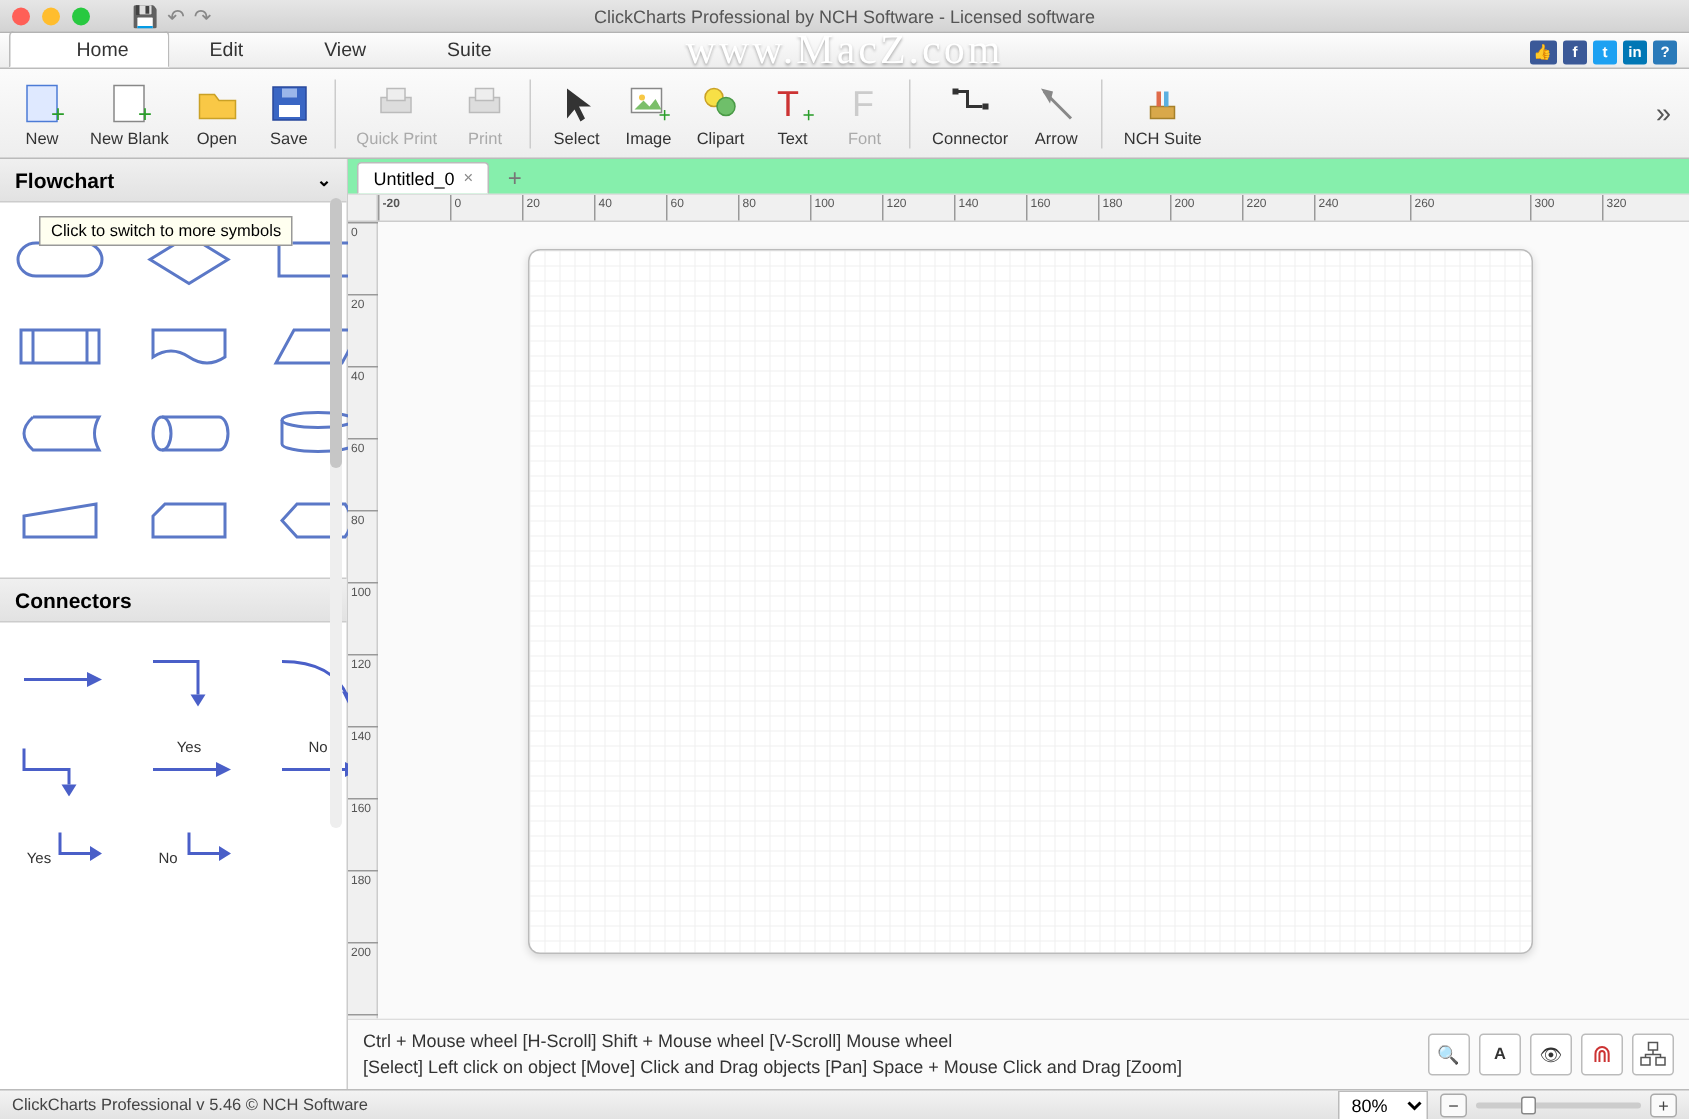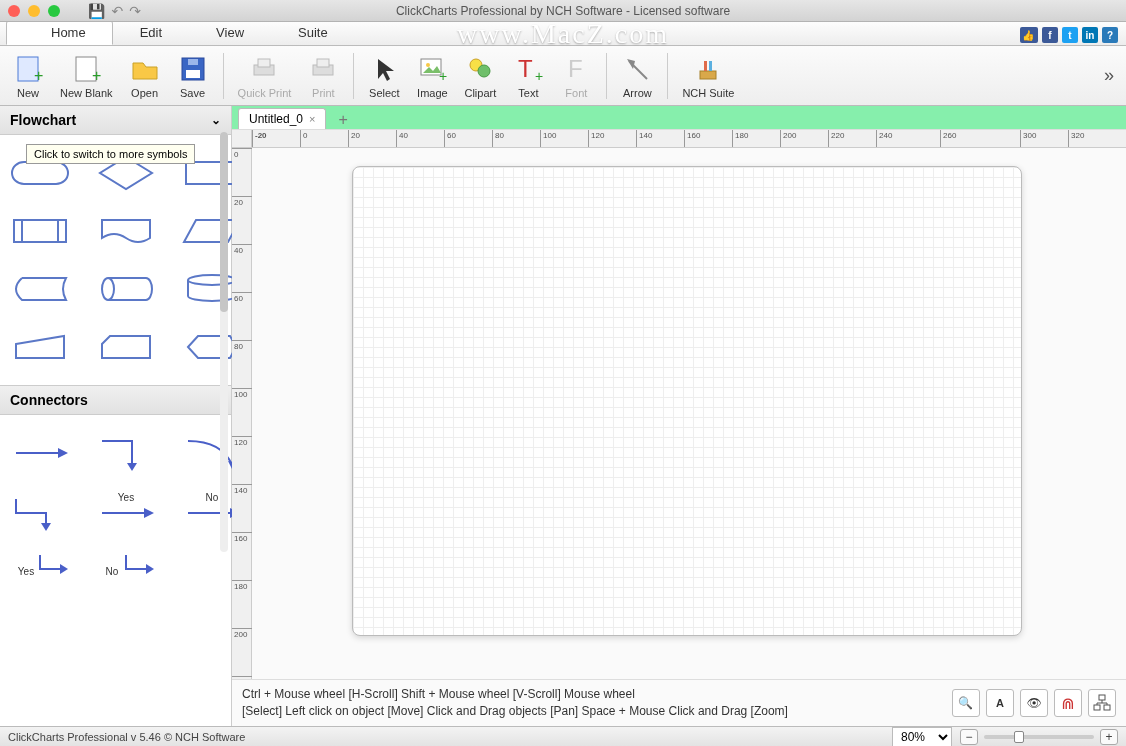--- a/index.html
+++ b/index.html
@@ -214,20 +214,30 @@
           </svg>
         </span>
       <span class="lbl">Font</span>
     </div>
   </div>
   <div class="r-sep"></div>
   <div class="r-group">
     <div class="r-item">
       <span class="ico">
           <svg width="32" height="32">
+            <path d="M6 8h8v10h10" fill="none" stroke="#333" stroke-width="2"></path>
+            <rect x="4" y="6" width="4" height="4" fill="#333"></rect>
+            <rect x="24" y="16" width="4" height="4" fill="#333"></rect>
+          </svg>
+        </span>
+      <span class="lbl">Connector</span>
+    </div>
+    <div class="r-item">
+      <span class="ico">
+          <svg width="32" height="32">
             <line x1="26" y1="26" x2="8" y2="8" stroke="#888" stroke-width="2"></line>
             <path d="M6 6l8 2-2 8z" fill="#888"></path>
           </svg>
         </span>
       <span class="lbl">Arrow</span>
     </div>
   </div>
   <div class="r-sep"></div>
   <div class="r-group">
     <div class="r-item">

